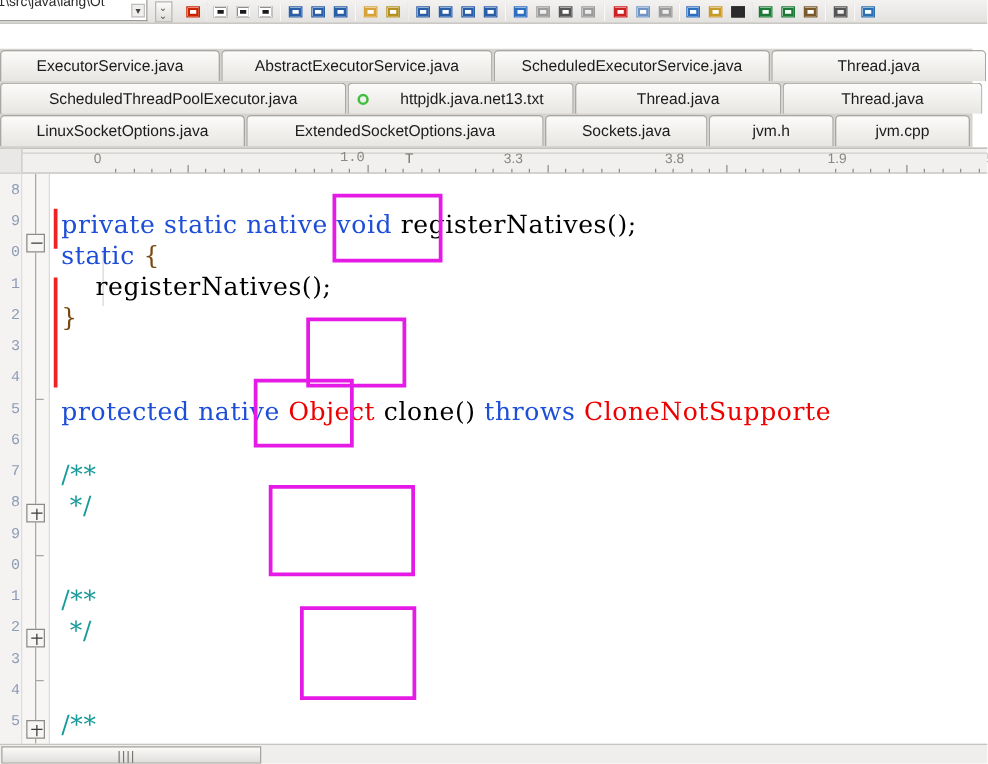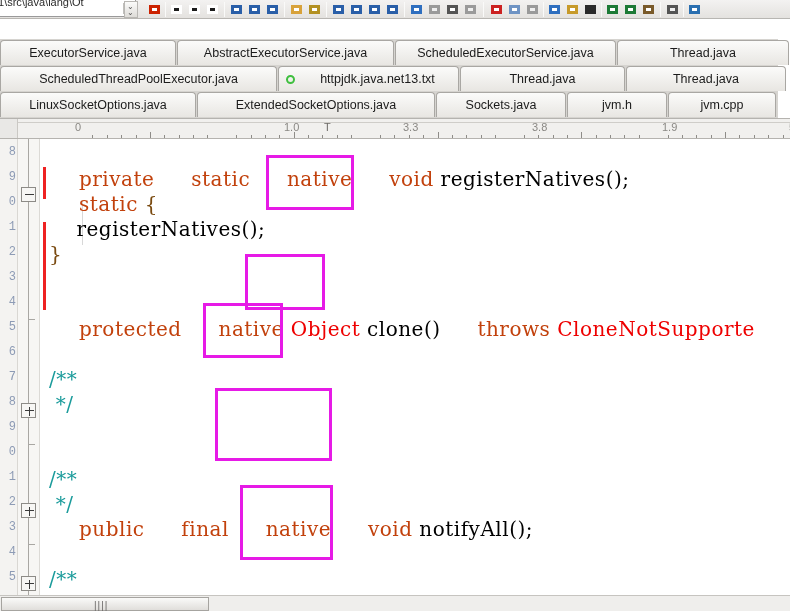--- a/index.html
+++ b/index.html
@@ -14,21 +14,21 @@
   #app { position: relative; width: 790px; height: 611px; }
 
   
   .topstrip {
     position: absolute; left: 0; top: 0; width: 790px; height: 19px;
     background: linear-gradient(#f3f2f1, #e4e2df);
     border-bottom: 1px solid #b8b6b2;
     overflow: hidden;
   }
   .path-combo {
-    position: absolute; left: 0; top: 0; width: 136px; height: 17px;
+    position: absolute; left: 0; top: 0; width: 118px; height: 17px;
     background: #ffffff; border: 1px solid #9a9a9a; border-top: none; border-left: none;
     overflow: hidden;
   }
   .path-combo .txt {
     position: absolute; left: -2px; top: -4px;
     font-size: 11px; color: #2a2a2a; white-space: nowrap;
     font-family: "Liberation Sans", sans-serif;
   }
   .path-combo .arrow {
     position: absolute; right: 1px; top: 3px;
@@ -180,21 +180,21 @@
   .codearea {
     position: absolute; left: 49px; top: 0; right: 0; height: 456px;
     overflow: hidden;
   }
   .cline {
     position: absolute; left: 0; white-space: pre;
     font-family: "DejaVu Serif", "Liberation Serif", serif;
     font-size: 20px;
     letter-spacing: 0.5px;
   }
-  .kw   { color: #c2410c; margin-left: 30px; }
+  .kw   { color: #1d4ed8; }
   .typ  { color: #ee0000; }
   .plain{ color: #000000; }
   .cmt  { color: #1a9b9b; }
   .gen  { color: #ee8800; }
   .brc  { color: #7a4a10; }
 
   .indentguide {
     position:absolute; width:1px; background: #d8d8d8;
   }
 
@@ -343,21 +343,21 @@
     <div class="tabrow r0" id="tabrow0"><div class="tab" style="width: 176px;"><span class="tl">ExecutorService.java</span></div><div class="tab" style="width: 217px;"><span class="tl">AbstractExecutorService.java</span></div><div class="tab" style="width: 221px;"><span class="tl">ScheduledExecutorService.java</span></div><div class="tab" style="width: 172px;"><span class="tl">Thread.java</span></div></div>
     <div class="tabrow r1" id="tabrow1"><div class="tab" style="width: 277px;"><span class="tl">ScheduledThreadPoolExecutor.java</span></div><div class="tab has-icon" style="width: 181px;"><span class="dot"></span><span class="tl">httpjdk.java.net13.txt</span></div><div class="tab" style="width: 165px;"><span class="tl">Thread.java</span></div><div class="tab" style="width: 160px;"><span class="tl">Thread.java</span></div></div>
     <div class="tabrow r2" id="tabrow2"><div class="tab" style="width: 196px;"><span class="tl">LinuxSocketOptions.java</span></div><div class="tab" style="width: 238px;"><span class="tl">ExtendedSocketOptions.java</span></div><div class="tab" style="width: 130px;"><span class="tl">Sockets.java</span></div><div class="tab" style="width: 100px;"><span class="tl">jvm.h</span></div><div class="tab" style="width: 108px;"><span class="tl">jvm.cpp</span></div></div>
   </div>
 
   <div class="ruler">
     <div class="innertop"></div>
     <div class="lcorner"></div>
     <div id="rulerticks">
         <span class="num" style="left: 75px;">0</span>
-        <span class="num" style="left: 284px;">1.0</span>
+        <span class="num" style="left: 272px; font-family: Liberation Mono, monospace;">1.0</span>
         <span class="num" style="left: 403px;">3.3</span>
         <span class="num" style="left: 532px;">3.8</span>
         <span class="num" style="left: 662px;">1.9</span>
         <span class="num" style="left: 789px;">5.0</span>
         <div class="tick major" style="opacity: 0; left: 78px;"></div>
         <div class="tick minor" style="left: 92px;"></div>
         <div class="tick minor" style="left: 107px;"></div>
         <div class="tick minor" style="left: 121px;"></div>
         <div class="tick minor" style="left: 136px;"></div>
         <div class="tick mid" style="left: 150px;"></div>
@@ -467,21 +467,20 @@
         <div class="cline" style="top: 78px;"><span class="plain">    registerNatives();</span></div>
         <div class="cline" style="top: 103px;"><span class="brc">}</span></div>
         <div class="cline" style="top: 153px;"></div>
         <div class="cline" style="top: 178px;"><span class="kw">protected </span><span class="kw">native </span><span class="typ">Object </span><span class="plain">clone() </span><span class="kw">throws </span><span class="typ">CloneNotSupporte</span></div>
         <div class="cline" style="top: 203px;"></div>
         <div class="cline" style="top: 228px;"><span class="cmt">/**</span></div>
         <div class="cline" style="top: 253px;"><span class="cmt"> */</span></div>
         <div class="cline" style="top: 303px;"></div>
         <div class="cline" style="top: 328px;"><span class="cmt">/**</span></div>
         <div class="cline" style="top: 353px;"><span class="cmt"> */</span></div>
-        <div class="cline" style="top: 378px;"><span class="kw">public </span><span class="kw">final </span><span class="kw">native </span><span class="kw">void </span><span class="plain">notifyAll();</span></div>
         <div class="cline" style="top: 403px;"></div>
         <div class="cline" style="top: 428px;"><span class="cmt">/**</span></div>
       </div>
 
     <div id="annolayer">
         <div class="anno" style="left: 266px; top: 16px; width: 88px; height: 55px; border-color: rgb(230, 26, 230);"></div>
         <div class="anno" style="left: 245px; top: 115px; width: 80px; height: 56px; border-color: rgb(230, 26, 230);"></div>
         <div class="anno" style="left: 203px; top: 164px; width: 80px; height: 55px; border-color: rgb(230, 26, 230);"></div>
         <div class="anno" style="left: 215px; top: 249px; width: 117px; height: 73px; border-color: rgb(230, 26, 230);"></div>
         <div class="anno" style="left: 240px; top: 346px; width: 93px; height: 75px; border-color: rgb(230, 26, 230);"></div>

